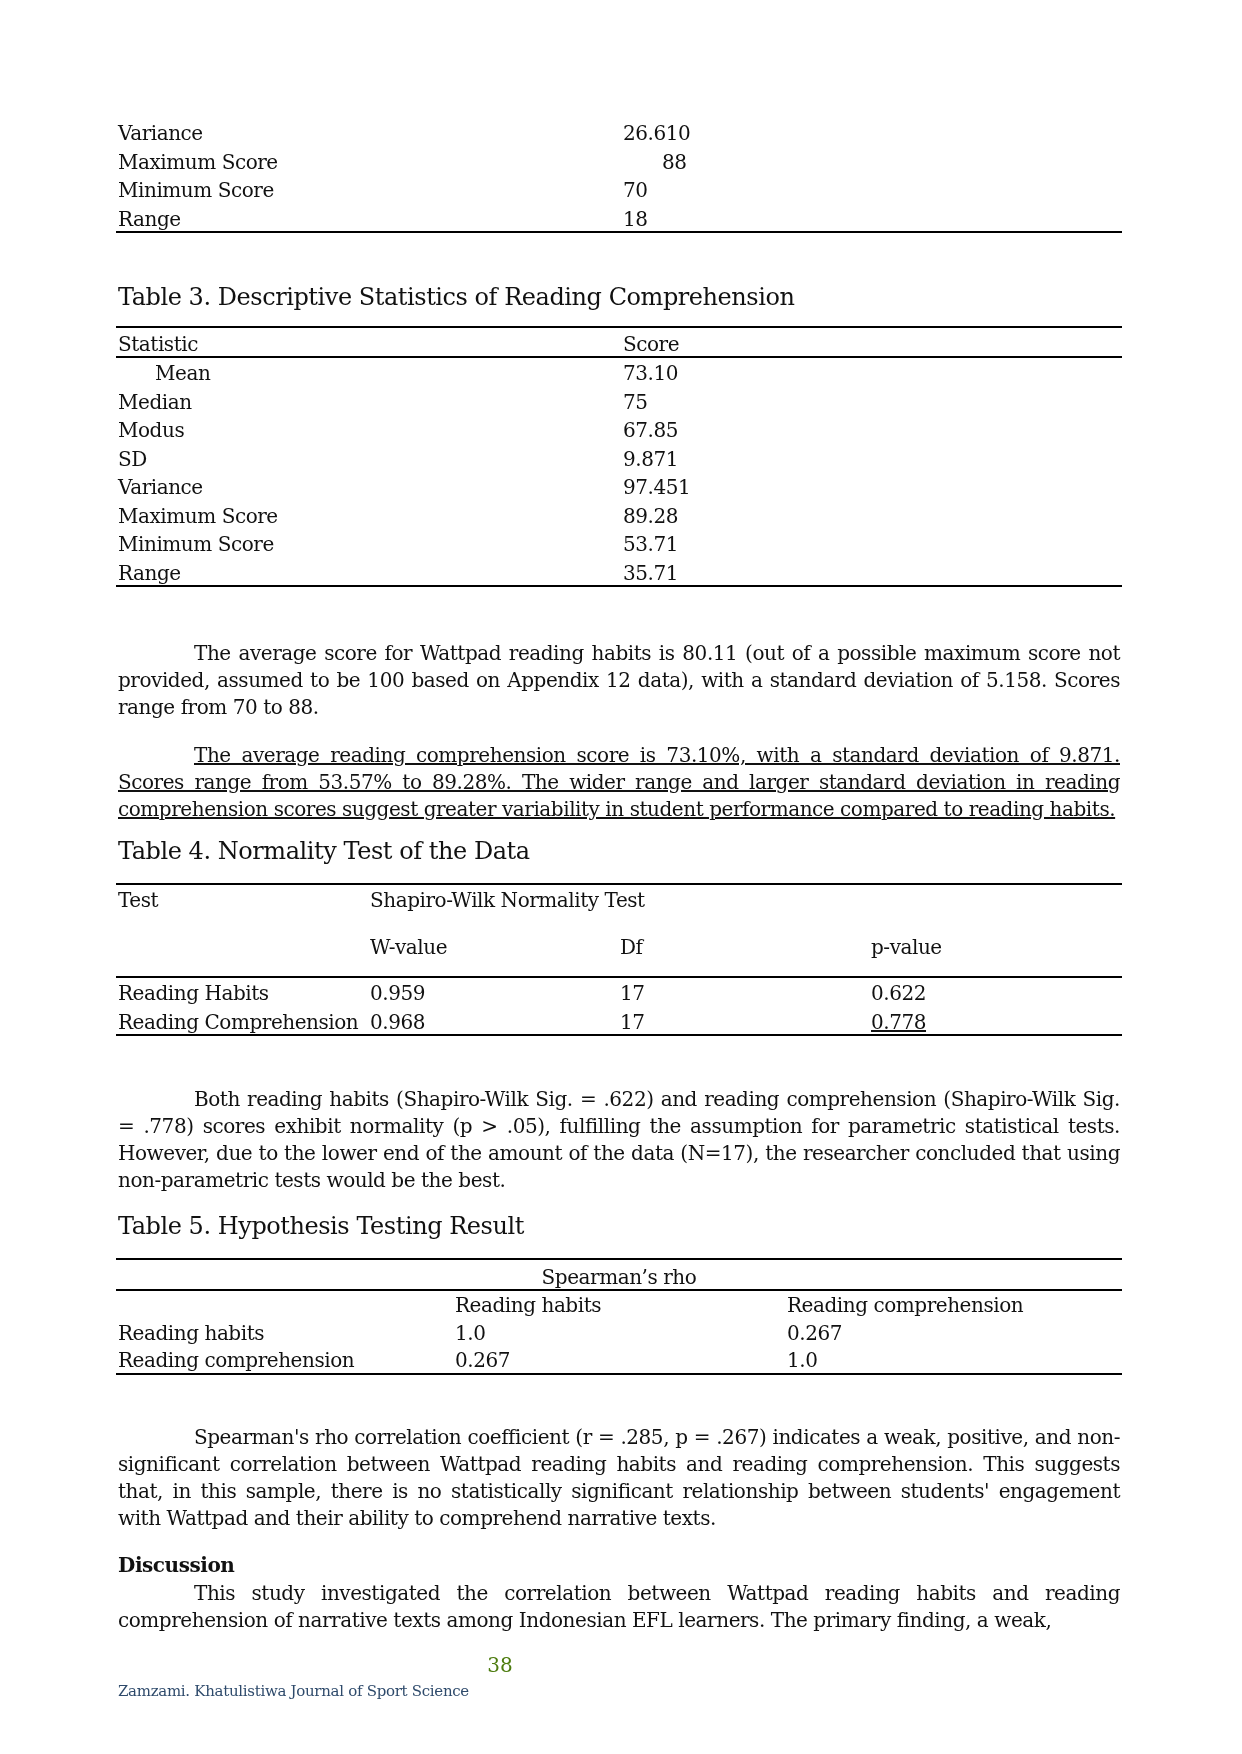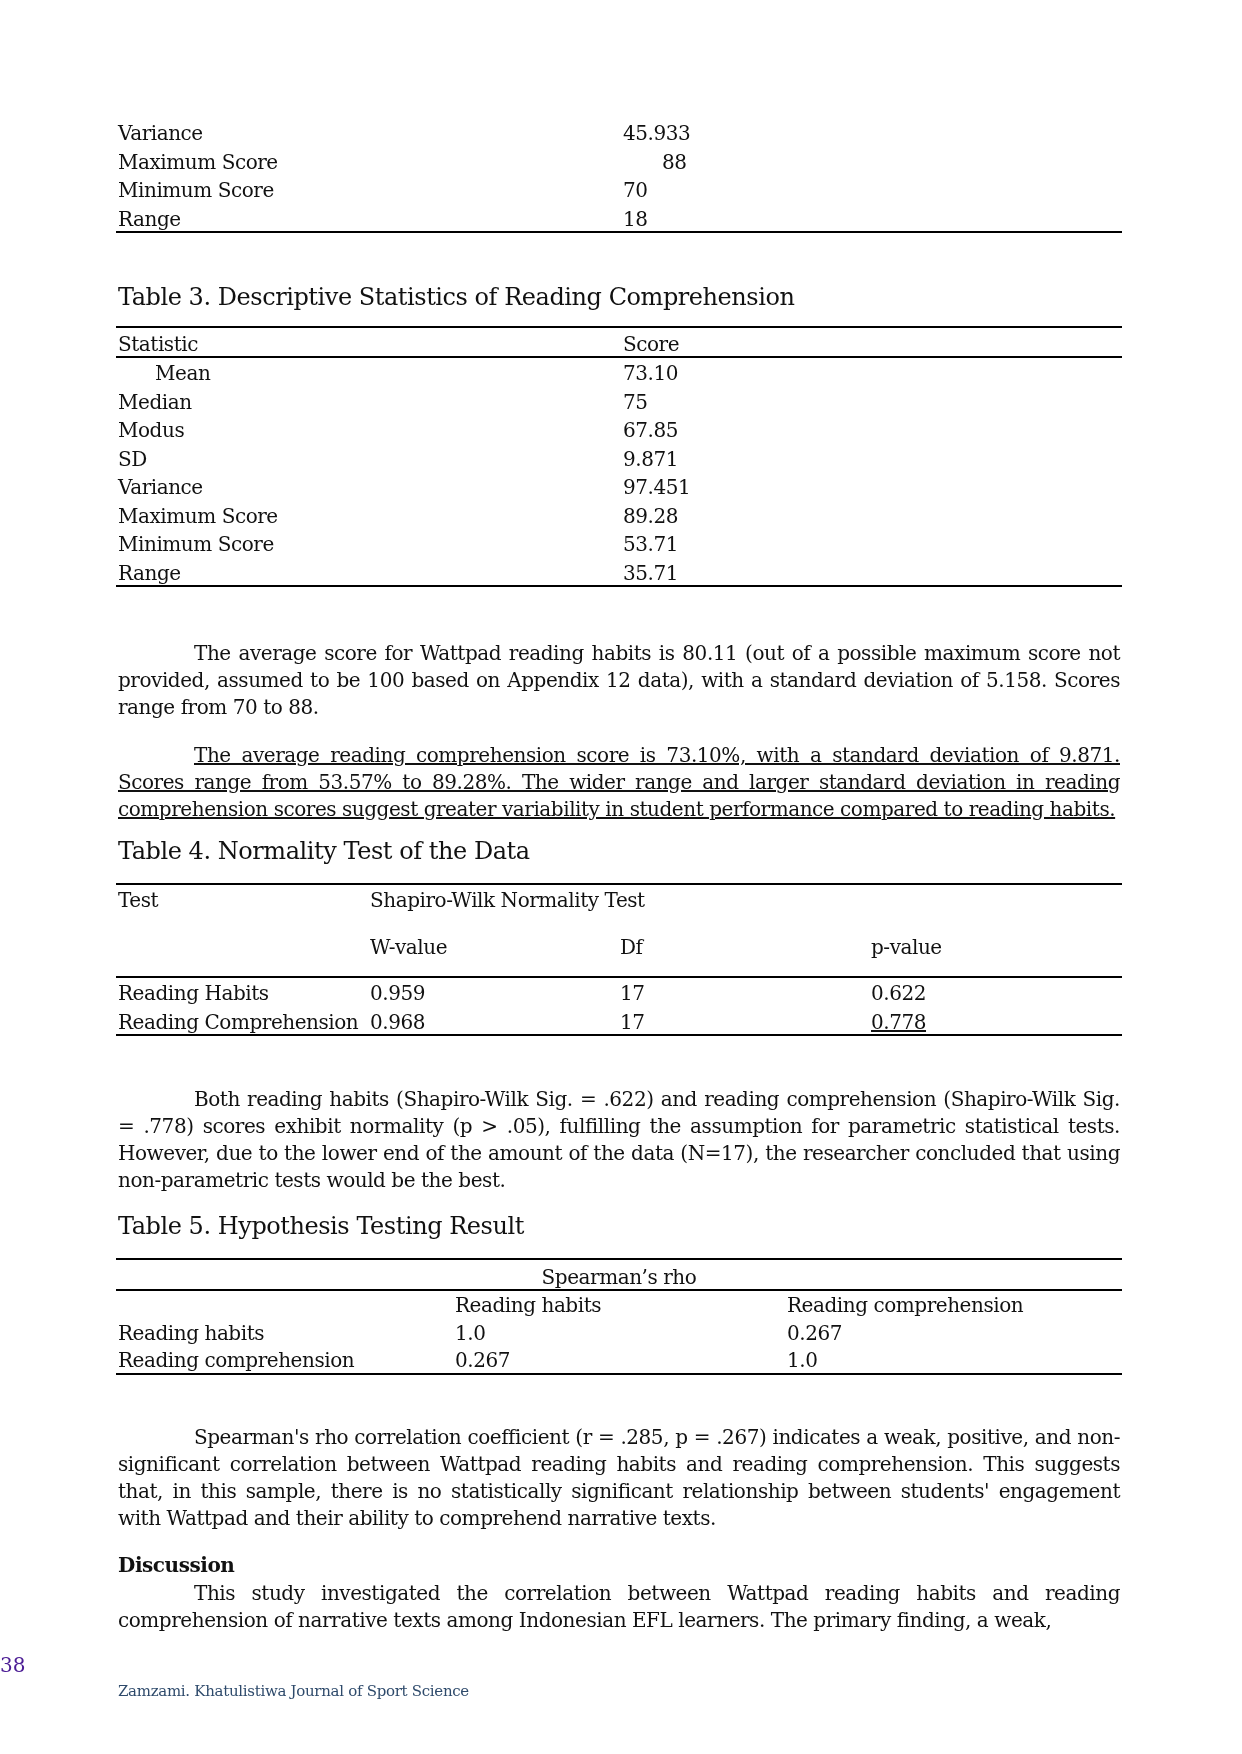--- a/index.html
+++ b/index.html
@@ -5,30 +5,30 @@
   html, body { margin: 0; padding: 0; background: #ffffff; }
   body { width: 1242px; height: 1754px; position: relative; overflow: hidden;
          font-family: "DejaVu Serif", "Liberation Serif", serif; color: #111; }
   .t { position: absolute; font-size: 20px; line-height: 27px; white-space: nowrap; letter-spacing: -0.45px; }
   .rule { position: absolute; left: 116px; width: 1006px; height: 0; border-top: 2.6px solid #000; }
   .rule.thin { border-top-width: 2px; }
   .para { position: absolute; left: 118px; width: 1002px; font-size: 20px; line-height: 27px;
           text-align: justify; text-indent: 76px; letter-spacing: -0.45px; white-space: normal; }
   .caption { position: absolute; left: 118px; font-size: 24px; line-height: 27px; white-space: nowrap; letter-spacing: -0.45px; }
   .heading { position: absolute; left: 118px; font-size: 20px; font-weight: bold; line-height: 27px; letter-spacing: -0.45px; }
-  .page-num { position: absolute; left: 0; width: 1000px; text-align: left; top: 1652px;
-              font-size: 20px; color: #4c1d95; line-height: 27px; }
+  .page-num { position: absolute; left: 0; width: 1000px; text-align: center; top: 1652px;
+              font-size: 20px; color: #4d7c0f; line-height: 27px; }
   .footer { position: absolute; left: 118px; top: 1681px; font-size: 15px; color: #2e4a6b; line-height: 20px; letter-spacing: -0.3px; }
 </style>
 </head>
 <body>
 
 <div>
   <div class="t" style="left:118px;top:120px;">Variance</div>
-  <div class="t" style="left:623px;top:120px;">45.933</div>
+  <div class="t" style="left:623px;top:120px;">26.610</div>
   <div class="t" style="left:118px;top:149px;">Maximum Score</div>
   <div class="t" style="left:621px;top:149px;margin-left:41px;">88</div>
   <div class="t" style="left:118px;top:177px;">Minimum Score</div>
   <div class="t" style="left:623px;top:177px;">70</div>
   <div class="t" style="left:118px;top:206px;">Range</div>
   <div class="t" style="left:623px;top:206px;">18</div>
   <div class="rule" style="top:231px;"></div>
 </div>
 
 <div class="caption" style="top:284px;">Table 3.  Descriptive Statistics of Reading Comprehension</div>

